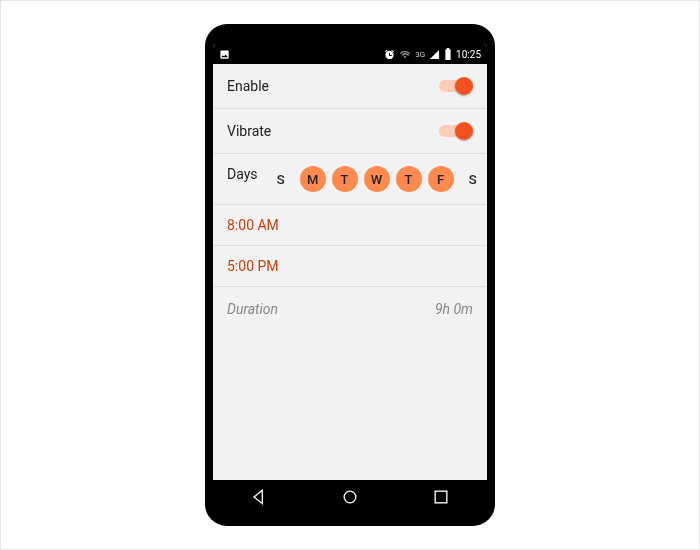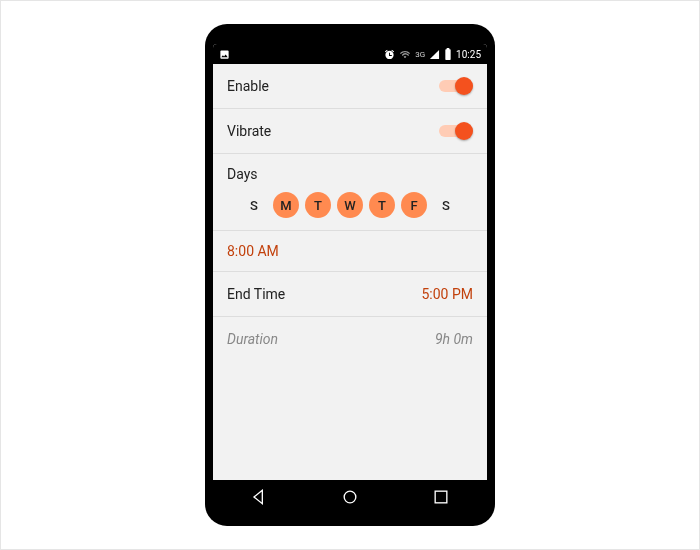--- a/index.html
+++ b/index.html
@@ -65,21 +65,21 @@
   
   .list { flex:1; background:#f2f2f2; }
   .row {
     padding: 12px 14px;
     border-bottom: 1px solid #ddd;
     display:flex; align-items:center;
     font-size: 14px; color:#222;
     background:#f2f2f2;
   }
   .row .label { flex:1; padding-top: 2px; padding-bottom:2px; }
-  .row.days-row { flex-direction: column; align-items: stretch; gap:10px; }
+  .row.days-row { flex-direction: row; align-items: stretch; gap:10px; }
   .days-label { font-size:14px; color:#222; }
   .days { display:flex; justify-content:center; gap:6px; }
   .day {
     width:26px; height:26px; border-radius:50%;
     display:flex; align-items:center; justify-content:center;
     font-size:13px; font-weight:500; color:#222;
     cursor:pointer;
   }
   .day.on { background:#ff8a50; }
   .day.off { background:transparent; }
@@ -165,21 +165,20 @@
           <div class="day on">F</div>
           <div class="day off">S</div>
         </div>
       </div>
 
       <div class="row">
         <div class="value">8:00 AM</div>
       </div>
 
       <div class="row">
-        <div class="label">End Time</div>
         <div class="value">5:00 PM</div>
       </div>
 
       <div class="row muted" style="border-bottom:none">
         <div class="label">Duration</div>
         <div class="value">9h 0m</div>
       </div>
 
     </div>
   </div>

